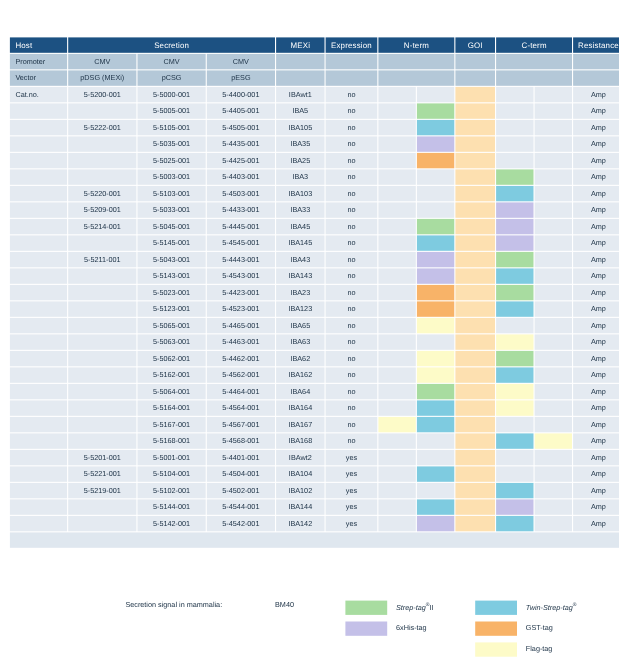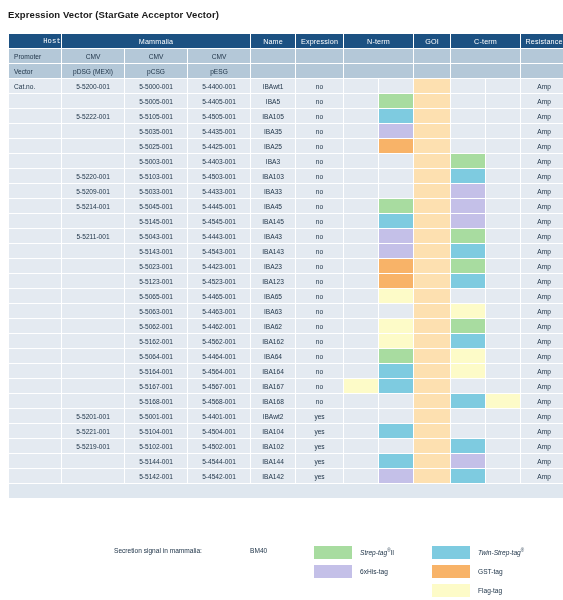--- a/index.html
+++ b/index.html
@@ -38,21 +38,21 @@
   }
   
   .hdr{
     background:#1c5182;
     color:#ffffff;
     font-weight:bold;
     font-size:7.2px;
     height:15px;
     letter-spacing:.15px;
   }
-  .hdr.left{text-align:right;padding-left:5px;font-family:Liberation Mono, monospace;}
+  .hdr.left{text-align:left;padding-left:5px;}
 
   
   .sub{
     background:#b4c8d8;
     color:#21364a;
     height:14px;
   }
   .sub.left{text-align:left;padding-left:5px;}
 
   
@@ -89,42 +89,41 @@
   .swatch{width:38px;height:13px;display:inline-block;}
   .lglabel{margin-left:8px;font-size:6.6px;color:#21364a;white-space:nowrap;}
   .lglabel i{font-style:italic;}
   sup{font-size:4.6px;vertical-align:super;}
 </style>
 </head>
 <body>
 
 <div id="page">
 
-  <div class="title">Expression Vector (StarGate Acceptor Vector)</div>
 
   <table class="vt">
     <colgroup>
       <col style="width:52px">
         <col style="width:62px">
         <col style="width:62px">
         <col style="width:62px">
       <col style="width:44px">
         <col style="width:47px">
       <col style="width:34px">
         <col style="width:34px">
       <col style="width:36px">
       <col style="width:34px">
         <col style="width:34px">
       <col style="width:46px">
     </colgroup>
     <thead>
       <tr>
         <th class="hdr left">Host</th>
-        <th class="hdr" colspan="3">Mammalia</th>
-        <th class="hdr">Name</th>
+        <th class="hdr" colspan="3">Secretion</th>
+        <th class="hdr">MEXi</th>
         <th class="hdr">Expression</th>
         <th class="hdr" colspan="2">N-term</th>
         <th class="hdr">GOI</th>
         <th class="hdr" colspan="2">C-term</th>
         <th class="hdr">Resistance</th>
       </tr>
     </thead>
     <tbody>
       <tr>
         <td class="sub left">Promoter</td>

